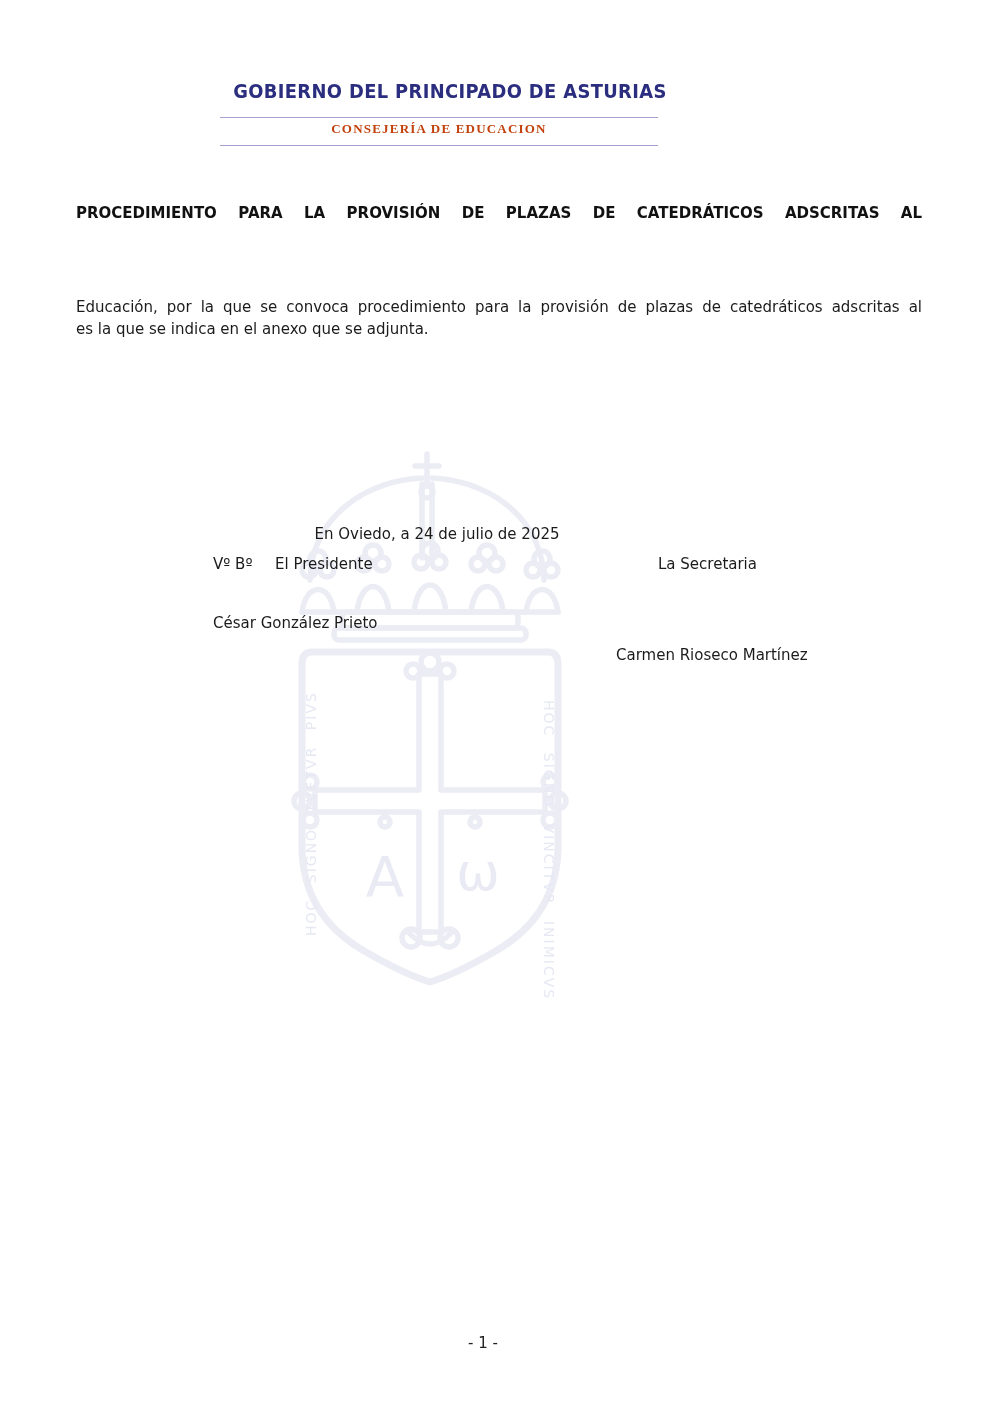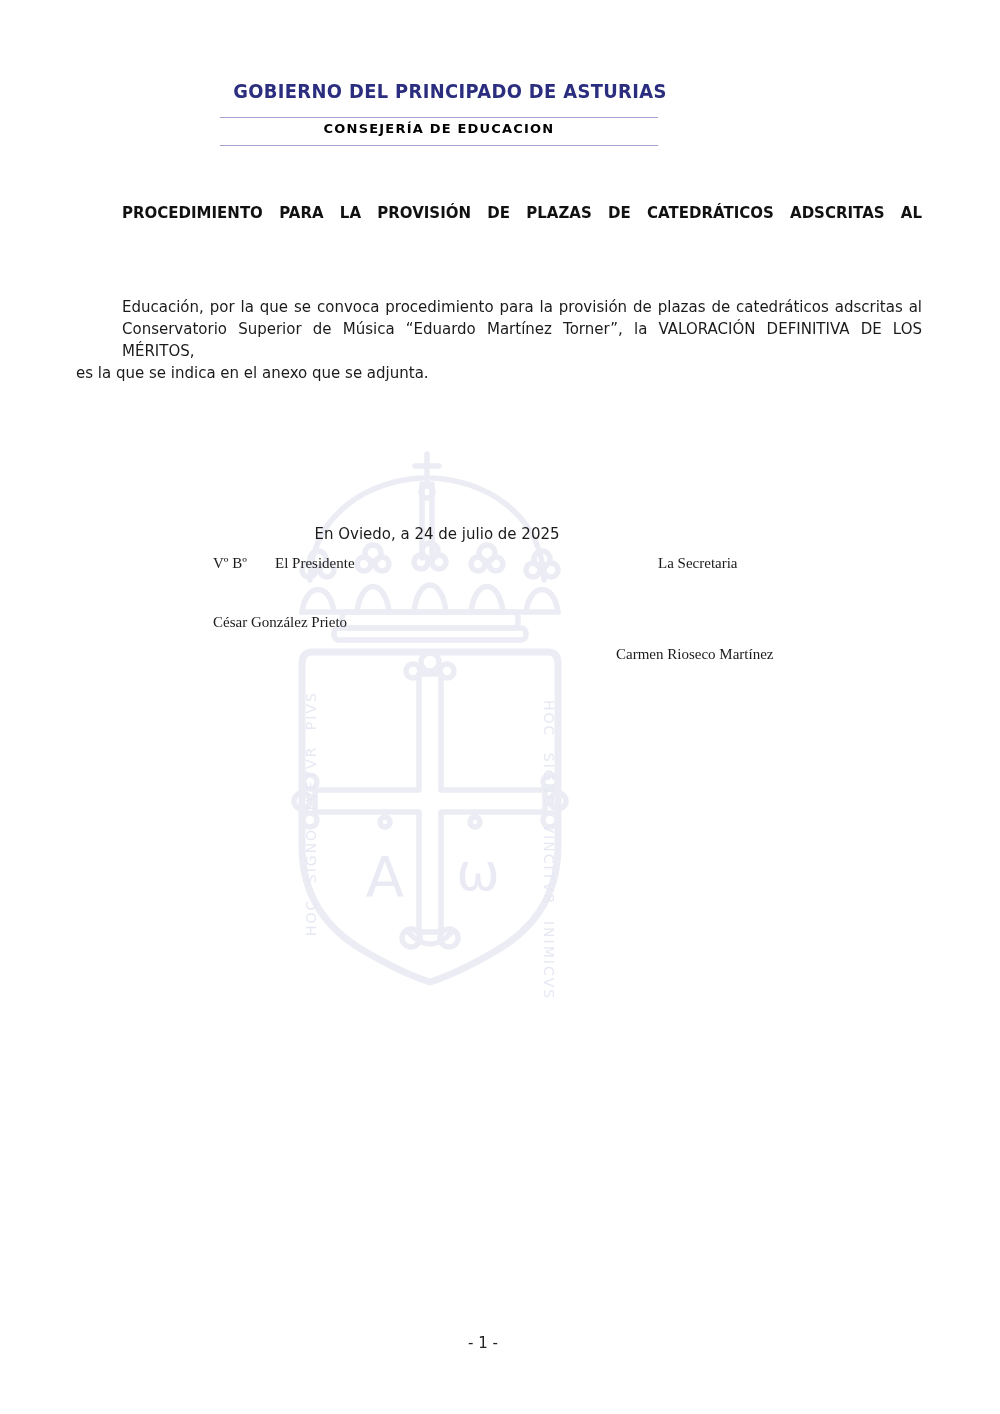--- a/index.html
+++ b/index.html
@@ -16,32 +16,32 @@
   
   .hdr{left:220px;top:80px;width:438px;text-align:center;}
   .hdr-org{
     font-size:19px;font-weight:600;letter-spacing:0.4px;
     color:#2b2d7e;white-space:nowrap;
     transform:scaleX(0.94);transform-origin:center;
   }
   .hdr-rule{left:220px;width:438px;height:0;border-top:1px solid #a79fd0;}
   .hdr-dept{
     left:220px;top:121px;width:438px;text-align:center;
-    font-size:13px;font-weight:600;letter-spacing:1.2px;color:#000000;
+    font-size:13px;font-weight:600;letter-spacing:1.2px;color:#c2410c;font-family:Liberation Serif, serif;
   }
 
   
   .titlep{left:76px;top:204px;width:846px;font-size:15px;font-weight:bold;line-height:19px;color:#111;}
   .bodyp {left:76px;top:296px;width:846px;font-size:15px;line-height:22px;}
-  .line-just{text-align:justify;text-align-last:justify;margin-left:46px;}
+  .line-just{text-align:justify;text-align-last:justify;}
   .line-last{text-align:left;}
 
   .dateline{left:76px;top:478px;width:722px;text-align:center;font-size:15px;margin-top:47px;}
 
-  .sig{font-size:15px;white-space:nowrap;font-family:Liberation Serif, serif;}
+  .sig{font-size:15px;white-space:nowrap;}
 
   .footer{left:76px;top:1334px;width:814px;text-align:center;font-size:15px;color:#222;}
 
   
   .wm{left:250px;top:450px;width:360px;height:560px;}
   .wm svg{display:block;}
   .wm-motto{
     font-family:"DejaVu Sans","Liberation Sans",sans-serif;
     font-size:14px;letter-spacing:2px;word-spacing:9px;
     fill:#e6e8f3;
@@ -130,21 +130,20 @@
   <div class="abs hdr-rule" style="top:117px;"></div>
   <div class="abs hdr-dept">CONSEJERÍA DE EDUCACION</div>
   <div class="abs hdr-rule" style="top:145px;"></div>
 
   <div class="abs titlep">
     <div class="line-just">PROCEDIMIENTO PARA LA PROVISIÓN DE PLAZAS DE CATEDRÁTICOS ADSCRITAS AL</div>
   </div>
 
   <div class="abs bodyp">
     <div class="line-just">Educación, por la que se convoca procedimiento para la provisión de plazas de catedráticos adscritas al</div>
-    <div class="line-just">Conservatorio Superior de Música “Eduardo Martínez Torner”, la VALORACIÓN DEFINITIVA DE LOS MÉRITOS,</div>
     <div class="line-last">es la que se indica en el anexo que se adjunta.</div>
   </div>
 
   <div class="abs dateline">En Oviedo, a 24 de julio de 2025</div>
 
   <div class="abs sig" style="left:213px;top:555px;">Vº Bº</div>
   <div class="abs sig" style="left:275px;top:555px;">El Presidente</div>
   <div class="abs sig" style="left:658px;top:555px;">La Secretaria</div>
 
   <div class="abs sig" style="left:213px;top:614px;">César González Prieto</div>

